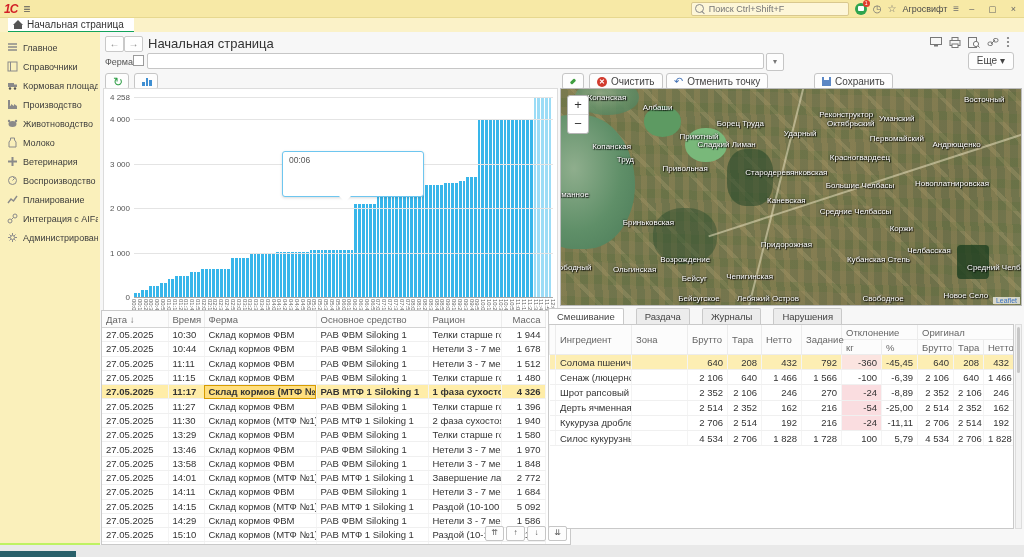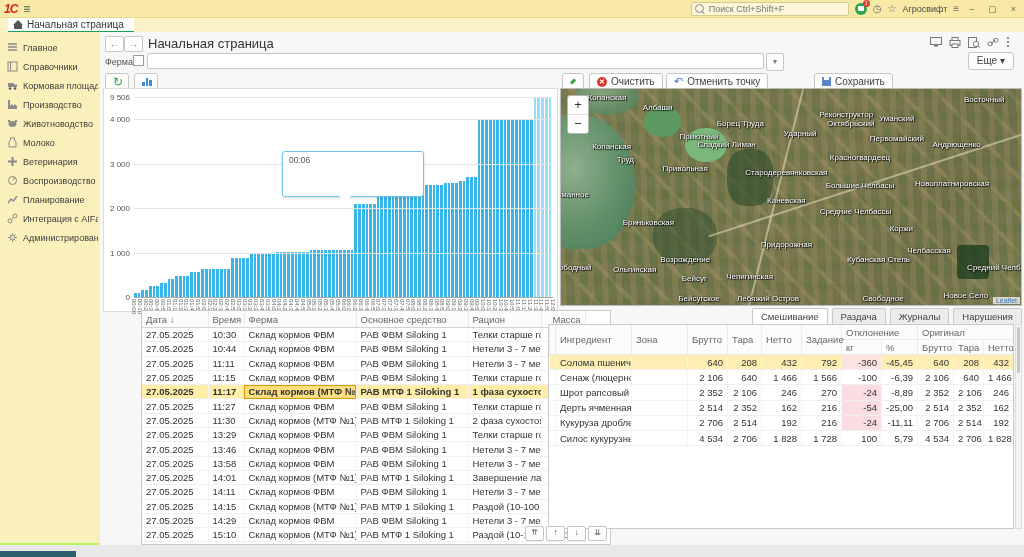--- a/index.html
+++ b/index.html
@@ -78,32 +78,32 @@
       linear-gradient(115deg,#7a7a4e 0%,#6f744c 30%,#77764e 55%,#6d6f49 80%,#757a50 100%);}
   .lake{position:absolute;background:radial-gradient(ellipse at 40% 40%,#8fae8d 0%,#5f8f68 55%,#4a7a57 100%);}
   .patch{position:absolute;border-radius:50%;}
   .road{position:absolute;background:rgba(230,222,190,.55);}
   .mlabel{position:absolute;transform:translate(-50%,-50%);color:#fff;font-size:8px;white-space:nowrap;text-shadow:0 0 2px #000,1px 1px 1px rgba(0,0,0,.9);text-align:center;line-height:1.1;}
   .zoomctl{position:absolute;left:6px;top:6px;width:20px;background:#fff;border:1px solid #b5b5b5;border-radius:3px;z-index:6;}
   .zoomctl div{height:18px;text-align:center;font-size:13px;line-height:18px;color:#333;cursor:pointer;}
   .zoomctl div:first-child{border-bottom:1px solid #ddd;}
   .attr{position:absolute;right:1px;bottom:1px;background:rgba(255,255,255,.7);color:#3a71c1;font-size:7px;padding:0 3px;z-index:6;}
   
-  .ltable{position:absolute;left:1px;top:278px;width:470px;height:235px;background:#fff;border:1px solid #c9c9c9;box-sizing:border-box;overflow:hidden;margin-left:40px;}
+  .ltable{position:absolute;left:1px;top:278px;width:470px;height:235px;background:#fff;border:1px solid #c9c9c9;box-sizing:border-box;overflow:hidden;}
   .ltable table{border-collapse:collapse;table-layout:fixed;width:443px;font-size:9.5px;}
   .ltable th{font-weight:normal;color:#666;text-align:left;border-bottom:1px solid #d4d4d4;border-right:1px solid #ececec;padding:2px 4px;height:12px;background:#fcfcfc;}
   .ltable td{border-bottom:1px solid #f0f0f0;border-right:1px solid #f4f4f4;padding:1px 4px;height:11.3px;white-space:nowrap;overflow:hidden;color:#333;}
   .ltable td.num,.ltable th.num{text-align:right;}
   .ltable tr.sel td{background:#ffedA8;font-weight:bold;}
   .ltable tr.sel td.acell{background:#ffdf7e;outline:1px solid #d79b00;outline-offset:-1px;}
   .lpager{position:absolute;right:3px;bottom:3px;display:flex;gap:2px;z-index:3;}
   .lpager div{width:17px;height:13px;background:#fdfdfd;border:1px solid #c6c6c6;border-radius:2px;font-size:8px;color:#555;text-align:center;line-height:12px;cursor:pointer;}
   
   .rpanel{position:absolute;left:448px;top:276px;width:474px;height:237px;box-sizing:border-box;}
-  .rtabs{display:flex;gap:4px;height:16px;justify-content:flex-end;}
+  .rtabs{display:flex;gap:12px;height:16px;}
   .rtab{background:#ececec;border:1px solid #c9c9c9;border-bottom:none;font-size:9.5px;color:#444;padding:2px 8px 0 8px;border-radius:2px 2px 0 0;cursor:pointer;}
   .rtab.on{background:#fff;font-weight:normal;position:relative;z-index:2;}
   .rtablewrap{position:absolute;left:0;top:16px;width:466px;height:205px;background:#fff;border:1px solid #c9c9c9;box-sizing:border-box;overflow:hidden;}
   .rtable{border-collapse:collapse;table-layout:fixed;width:464px;font-size:9.5px;}
   .rtable th{font-weight:normal;color:#666;text-align:left;border:1px solid #ececec;border-top:none;padding:1px 4px;background:#fcfcfc;height:12px;}
   .rtable td{border-bottom:1px solid #f0f0f0;border-right:1px solid #f4f4f4;padding:1px 4px;height:12.2px;white-space:nowrap;overflow:hidden;color:#333;}
   .rtable td.num{text-align:right;}
   .rtable tr.sel td{background:#fdeeb3;}
   .rtable td.pink{background:#fadde0;}
   .rtable tr.sel td.pink{background:#fbe4e0;}
@@ -408,21 +408,21 @@
           </div>
       <div class="gline" style="top: 0px;"></div>
           <div class="gline" style="top: 22.4589px;"></div>
           <div class="gline" style="top: 66.8442px;"></div>
           <div class="gline" style="top: 111.229px;"></div>
           <div class="gline" style="top: 155.615px;"></div>
         </div>
       <div class="ctip">
         <div class="t">00:06</div>
       </div>
-    <div class="ylab" style="top: 4px;">9 506</div>
+    <div class="ylab" style="top: 4px;">4 258</div>
         <div class="ylab" style="top: 26.4589px;">4 000</div>
         <div class="ylab" style="top: 70.8442px;">3 000</div>
         <div class="ylab" style="top: 115.229px;">2 000</div>
         <div class="ylab" style="top: 159.615px;">1 000</div>
         <div class="ylab" style="top: 204px;">0</div>
         <span class="xt" style="left: 33px; top: 210px;">00:00</span>
         <span class="xt" style="left: 38.8194px; top: 210px;">00:10</span>
         <span class="xt" style="left: 44.6389px; top: 210px;">00:20</span>
         <span class="xt" style="left: 50.4583px; top: 210px;">00:30</span>
         <span class="xt" style="left: 56.2778px; top: 210px;">00:40</span>

